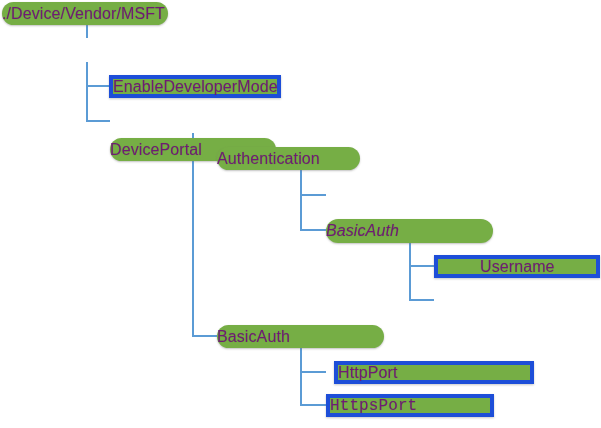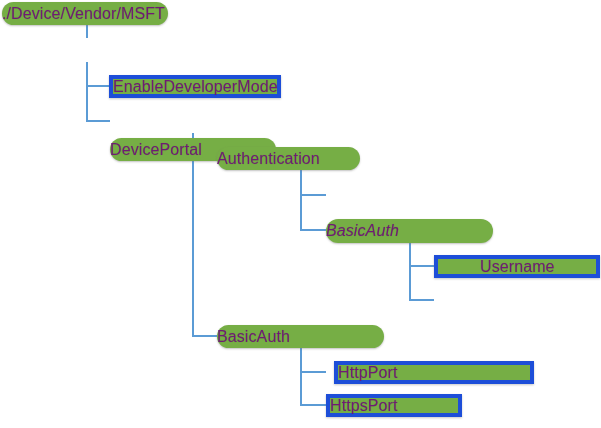--- a/index.html
+++ b/index.html
@@ -111,17 +111,17 @@
 
 
   <div class="node pill" style="left:217px; top:325px; width:167px; height:23px;">
     <span class="node-label">BasicAuth</span>
   </div>
 
   <div class="node rect" style="left:326px; top:361px; width:200px; height:23px;margin-left:8px;">
     <span class="node-label">HttpPort</span>
   </div>
 
-  <div class="node rect" style="left:326px; top:394px; width:136px; height:23px;">
+  <div class="node rect" style="left:326px; top:394px; width:168px; height:23px;font-family:Liberation Mono, monospace;">
     <span class="node-label">HttpsPort</span>
   </div>
 
 </div>
 
 </body></html>

